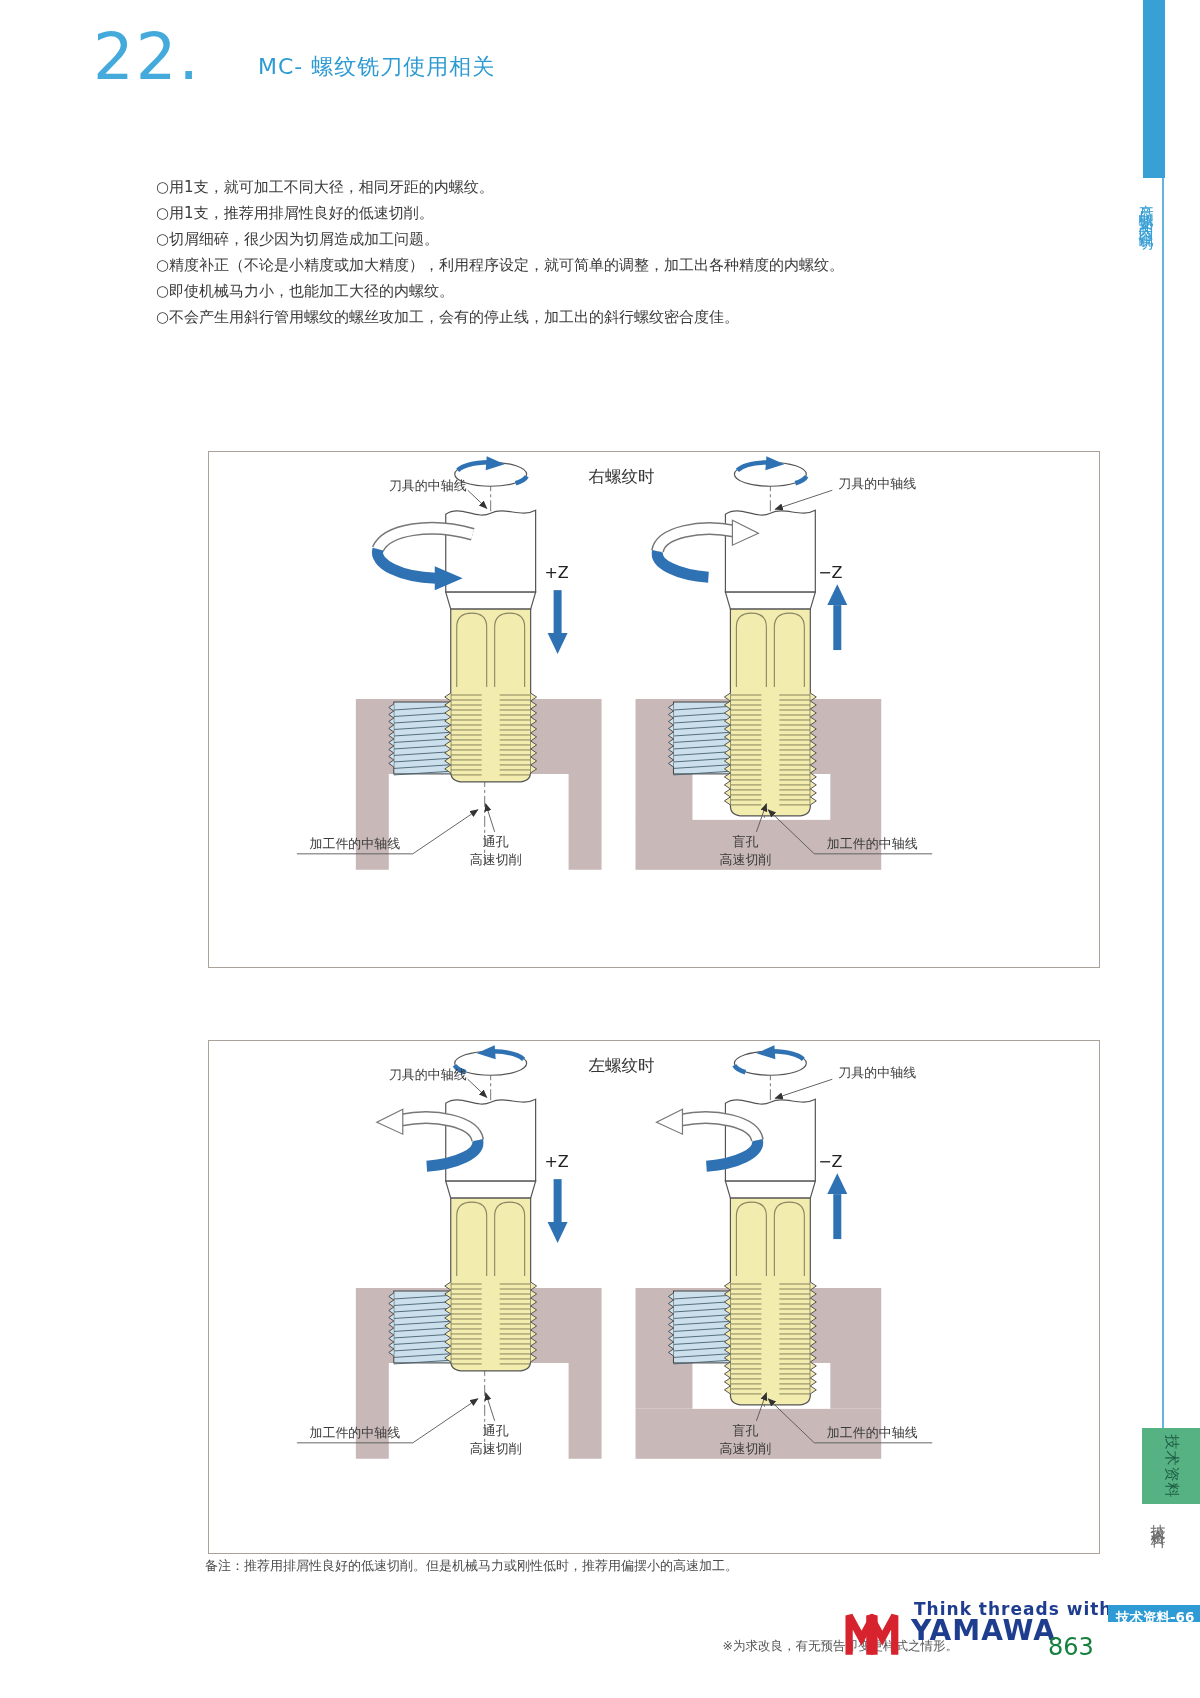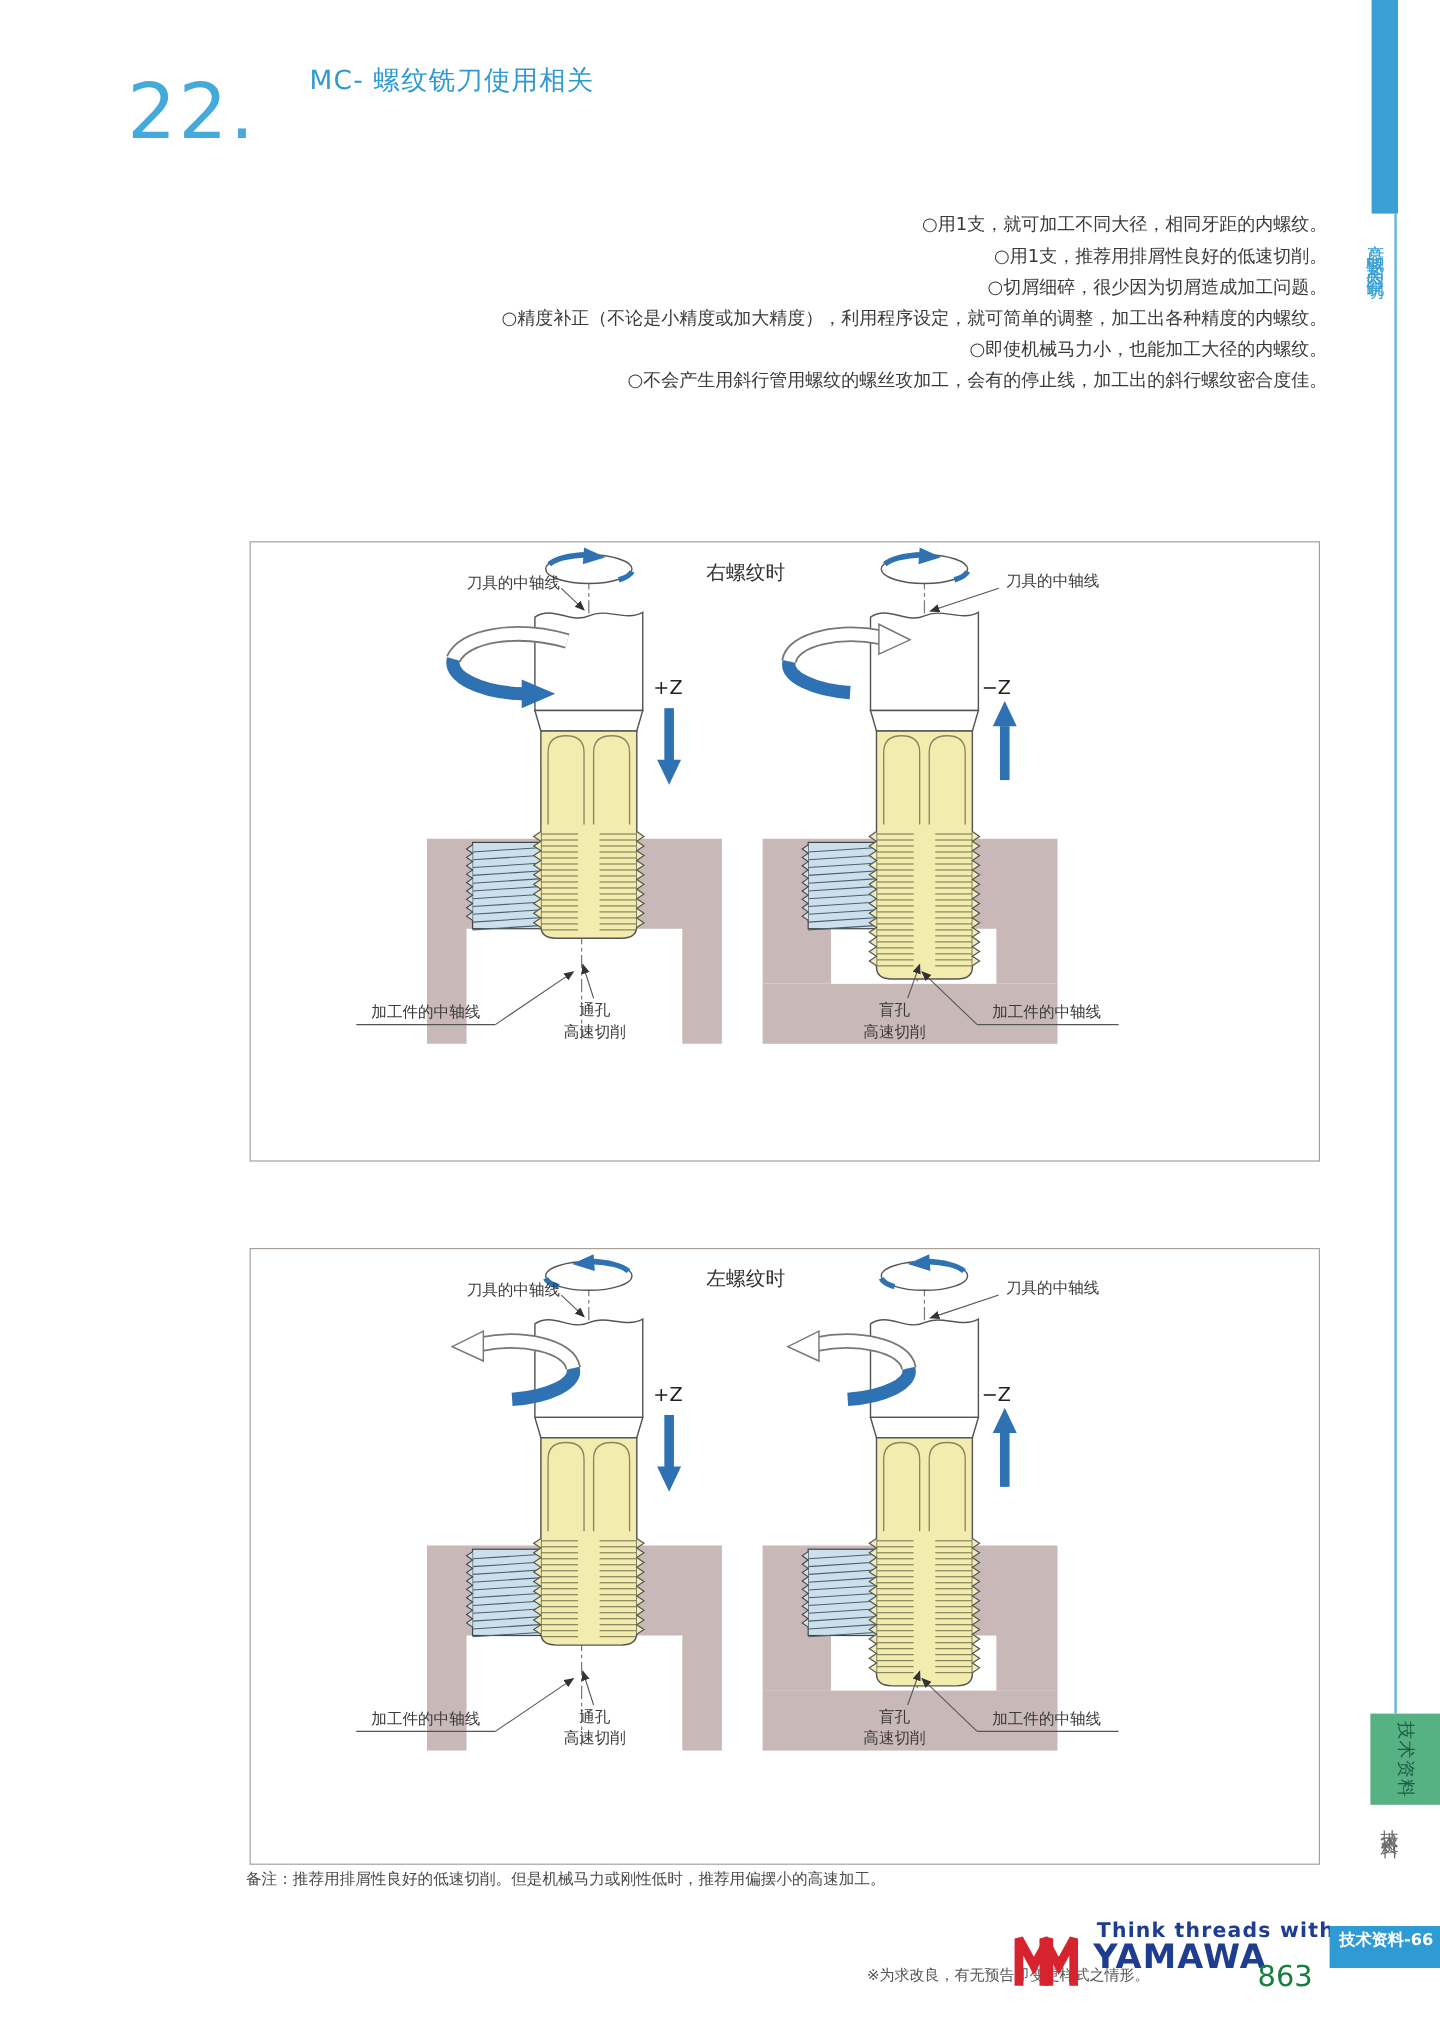--- a/index.html
+++ b/index.html
@@ -1,49 +1,49 @@
 <!DOCTYPE html>
 <html><head>
 <meta charset="utf-8">
 <style>
   html,body{margin:0;padding:0;}
   body{font-family:"DejaVu Sans","Liberation Sans",sans-serif;background:#fff;}
   .page{position:relative;width:1200px;height:1698px;background:#fff;overflow:hidden;}
   .abs{position:absolute;}
   
-  .chap-num{left:106px;top:20px;font-size:64px;color:#44aadc;letter-spacing:2px;font-weight:400;margin-top:37px;}
+  .chap-num{left:93px;top:20px;font-size:64px;color:#44aadc;letter-spacing:2px;font-weight:400;}
   .chap-title{left:258px;top:52px;font-size:22px;color:#2d9ad2;font-weight:400;letter-spacing:1px;}
   
   .topbar{left:1143px;top:0;width:22px;height:178px;background:#39a0d6;}
   .blue-vline{left:1162px;top:178px;width:2px;height:1250px;background:#66b5de;}
   .side-vtext{left:1136px;top:192px;writing-mode:vertical-rl;text-orientation:upright;
     font-size:15px;color:#39a0d6;letter-spacing:4px;}
   .green-tab{left:1142px;top:1428px;width:58px;height:76px;background:#56b183;
     display:flex;align-items:center;justify-content:center;}
   .green-tab span{transform:rotate(90deg);white-space:nowrap;font-size:15px;color:#1e5c44;letter-spacing:1px;}
   .gray-vtext{left:1148px;top:1512px;writing-mode:vertical-rl;text-orientation:upright;
     font-size:15px;color:#6b6b6b;letter-spacing:3px;}
   
-  .bullets{left:156px;top:174px;width:950px;font-size:15px;color:#3a3a3a;line-height:26px;text-align:right;}
+  .bullets{left:156px;top:174px;width:950px;font-size:15px;color:#3a3a3a;line-height:26px;}
   
   .dbox{border:1px solid #aaa199;background:#fff;}
   .box1{left:208px;top:451px;width:890px;height:515px;}
   .box2{left:208px;top:1040px;width:890px;height:512px;}
   .dbox svg{display:block;width:100%;height:100%;}
   text{font-family:"DejaVu Sans","Liberation Sans",sans-serif;}
   .t13{font-size:13px;fill:#3a3a3a;}
   .t15{font-size:16px;fill:#222;}
   .t16{font-size:16.5px;fill:#333;}
   
   .note{left:205px;top:1557px;font-size:13px;color:#4a4a4a;text-align:center;}
   .disclaimer{left:600px;top:1638px;width:358px;text-align:right;font-size:12.5px;color:#555;}
   .logo-svg{left:842px;top:1603px;}
   .tagline{left:914px;top:1599px;font-size:17px;color:#1e3d8f;font-weight:600;letter-spacing:1px;}
   .brand{left:911px;top:1614px;font-size:28px;color:#1e3d8f;font-weight:800;letter-spacing:1px;}
-  .badge{left:1108px;top:1605px;width:92px;height:35px;background:#2e9bd5;color:#fff;
+  .badge{left:1108px;top:1605px;width:92px;height:17px;background:#2e9bd5;color:#fff;
     font-size:13.5px;line-height:25px;padding-left:8px;box-sizing:border-box;font-weight:600;}
   .pageno{left:1048px;top:1633px;font-size:24px;color:#15803d;}
 </style>
 </head>
 <body>
 
 <div class="page">
 
   <div class="abs chap-num">22.</div>
   <div class="abs chap-title">MC- 螺纹铣刀使用相关</div>

